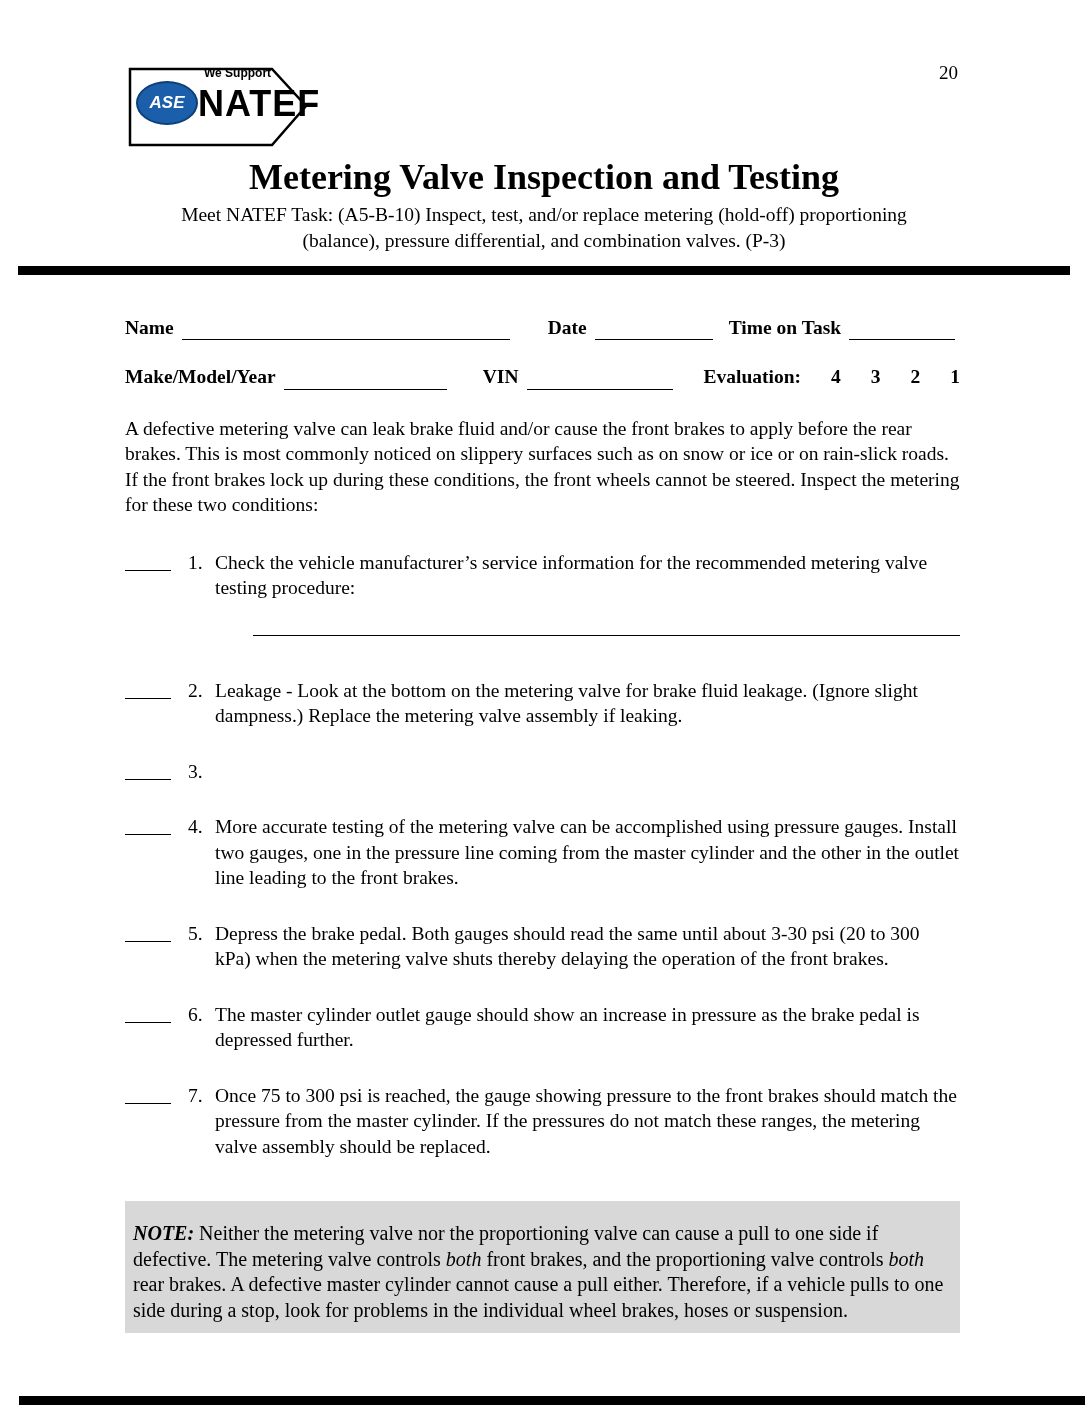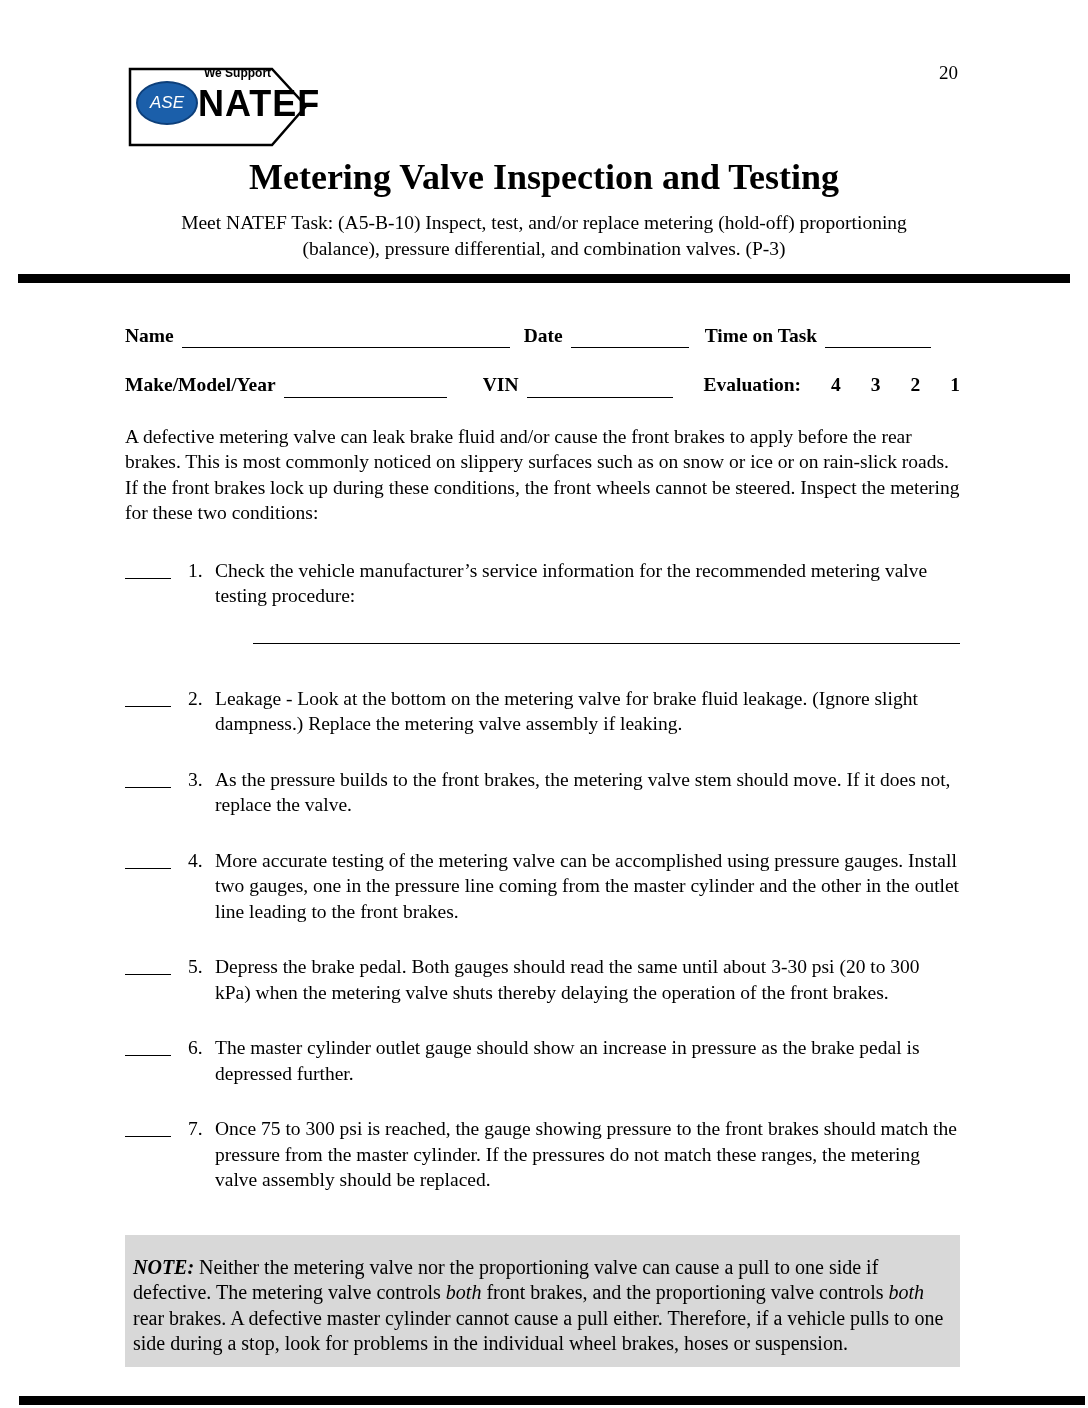--- a/index.html
+++ b/index.html
@@ -28,31 +28,31 @@
     position:absolute; top:28px; left:72px;
     font-family:"Liberation Sans", sans-serif;
     font-size:36px; font-weight:bold; letter-spacing:1px;
   }
   .logo .ase-oval {
     position:absolute; top:26px; left:10px;
     width:58px; height:40px;
     background:#1b5faa; border-radius:50%;
     display:flex; align-items:center; justify-content:center;
     color:#fff; font-family:"Liberation Sans", sans-serif;
-    font-weight:normal; font-style:italic; font-size:17px;
+    font-weight:bold; font-style:italic; font-size:17px;
     border:2px solid #0d3f7a;
     text-align:center;
   }
   
   .header { padding-top:158px; text-align:center; }
   .title {
     margin:0; font-size:36px; font-weight:bold; line-height:1.1;
     font-family:"Liberation Serif", serif;
   }
-  .subtitle { font-size:19.5px; line-height:26px; margin-top:12px; }
+  .subtitle { font-size:19.5px; line-height:26px; margin-top:4px; }
   .rule {
     margin:12px 18px 0 18px;
     height:9px; background:#000000;
   }
   
   .content { margin:0 128px 0 125px; font-size:19.5px; line-height:25.5px; }
   .form-row { display:flex; align-items:flex-end; margin-top:0; }
   .form-row.r1 { margin-top:40px; }
   .form-row.r2 { margin-top:24px; }
   .flabel { font-weight:bold; white-space:nowrap; }
@@ -109,21 +109,21 @@
     </div>
   </div>
 
   <div class="rule"></div>
 
   <div class="content">
 
     <div class="form-row r1">
       <span class="flabel">Name</span>
       <span class="fline" style="width:328px; margin-left:8px;"></span>
-      <span class="flabel" style="margin-left:14px;">Date</span>
+      <span class="flabel" style="margin-left:38px;">Date</span>
       <span class="fline" style="width:118px; margin-left:8px;"></span>
       <span class="flabel" style="margin-left:16px;">Time on Task</span>
       <span class="fline" style="width:106px; margin-left:8px;"></span>
     </div>
 
     <div class="form-row r2">
       <span class="flabel">Make/Model/Year</span>
       <span class="fline" style="width:180px; margin-left:8px;"></span>
       <span class="flabel" style="margin-left:36px;">VIN</span>
       <span class="fline" style="width:162px; margin-left:8px;"></span>
@@ -149,21 +149,20 @@
 
       <div class="step">
         <span class="blank"></span>
         <span class="step-num">2.</span>
         <div class="step-body"><span>Leakage - Look at the bottom on the metering valve for brake fluid leakage.  (Ignore slight dampness.)  Replace the metering valve assembly if leaking.</span></div>
       </div>
 
       <div class="step">
         <span class="blank"></span>
         <span class="step-num">3.</span>
-        <div class="step-body"><span>As the pressure builds to the front brakes, the metering valve stem should move.  If it does not, replace the valve.</span></div>
       </div>
 
       <div class="step">
         <span class="blank"></span>
         <span class="step-num">4.</span>
         <div class="step-body"><span>More accurate testing of the metering valve can be accomplished using pressure gauges.  Install two gauges, one in the pressure line coming from the master cylinder and the other in the outlet line leading to the front brakes.</span></div>
       </div>
 
       <div class="step">
         <span class="blank"></span>

